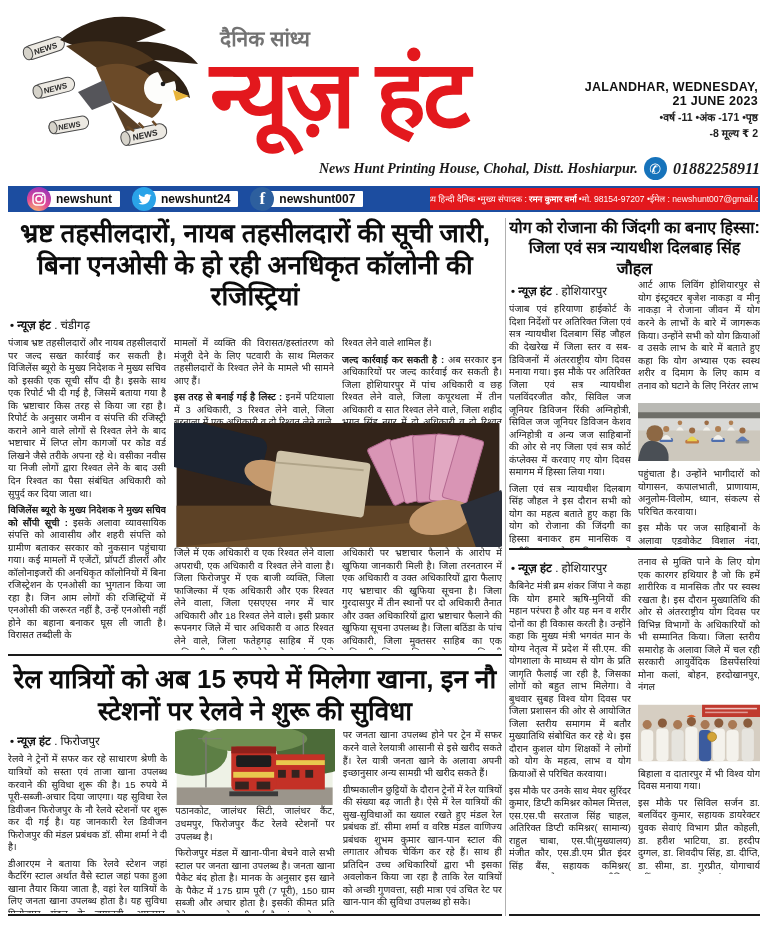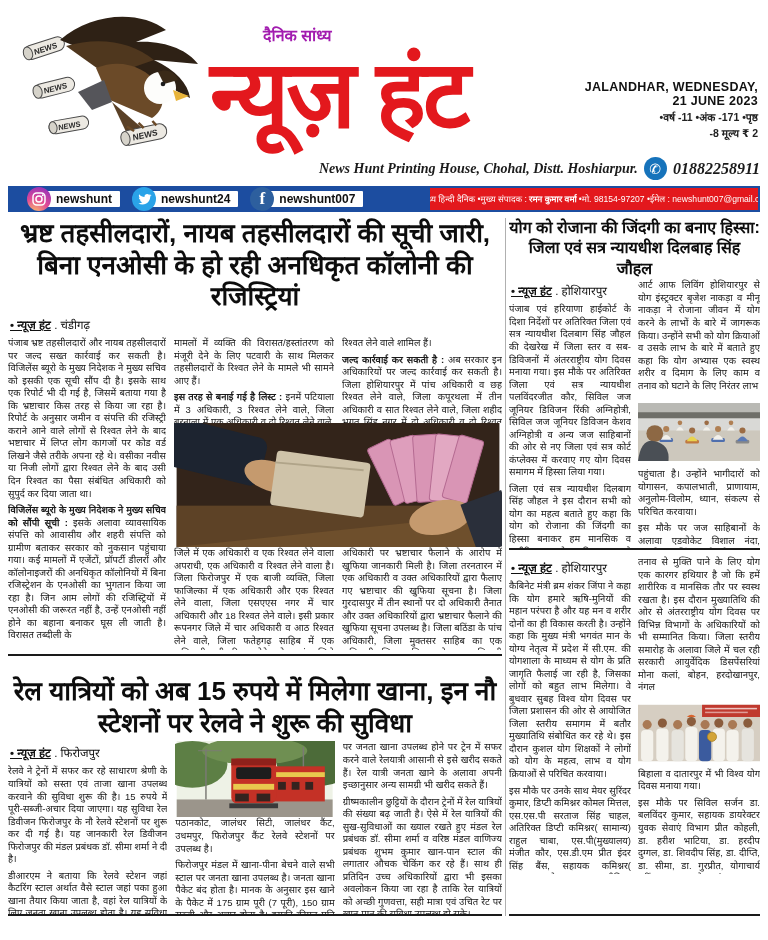--- a/index.html
+++ b/index.html
@@ -4,21 +4,21 @@
 <style>
   * { margin:0; padding:0; box-sizing:border-box; }
   html,body { background:#fff; }
   body { width:768px; height:940px; position:relative; overflow:hidden;
          font-family:"Liberation Sans","DejaVu Sans",sans-serif; color:#1b1b1b; }
   .page { width:768px; height:940px; padding:0 8px; position:relative; }
 
   
   .masthead { position:relative; height:184px; }
   .eagle { position:absolute; left:0; top:6px; width:212px; height:172px; }
-  .tagline { position:absolute; left:212px; top:24px; font-size:16px; font-weight:bold; color:#a21caf;margin-left:43px; }
+  .tagline { position:absolute; left:212px; top:24px; font-size:21px; font-weight:bold; color:#737373; }
   .title { position:absolute; left:202px; top:46px; width:430px; font-size:94px; line-height:1.05;
            font-weight:900; color:#e3181d; letter-spacing:-3px; white-space:nowrap; }
   .mast-right { position:absolute; right:2px; top:80px; text-align:right; }
   .dateline { font-size:12.5px; font-weight:bold; letter-spacing:.3px; color:#111; }
   .issueline { font-size:10.5px; font-weight:bold; margin-top:2px; color:#222; }
   .press-row { position:absolute; right:0; bottom:4px; display:flex; align-items:center; gap:6px; }
   .press-line { font-family:"Liberation Serif","DejaVu Serif",serif; font-style:italic; font-weight:bold; font-size:14px; }
   .phone-badge { width:23px; height:23px; border-radius:50%; background:#1673bb; color:#fff;
                  display:flex; align-items:center; justify-content:center; font-size:14px; }
   .phone-num { font-family:"Liberation Serif","DejaVu Serif",serif; font-style:italic; font-weight:bold; font-size:16px; }
@@ -42,38 +42,38 @@
   
   .main { display:flex; margin-top:6px; height:698px; }
   .left-region { width:494px; display:flex; flex-direction:column; }
   .v-divider { width:1px; background:#b0b0b0; margin:0 3px; }
   .right-region { flex:1; display:flex; flex-direction:column; }
 
   .headline-xl { font-size:26px; line-height:1.22; font-weight:bold; text-align:center; color:#0d0d0d; }
   .headline-md { font-size:16px; line-height:1.28; font-weight:bold; text-align:center; color:#0d0d0d; }
   .headline-sm { font-size:14.5px; line-height:1.25; font-weight:bold; text-align:center; color:#0d0d0d; }
   .byline { font-size:11.5px; margin:4px 0 5px 2px; color:#111; }
-  .byline b { font-weight:bold;text-decoration:underline; }
+  .byline b { font-weight:bold; }
   .bt { font-size:9.5px; line-height:1.32; text-align:justify; margin-bottom:4px; }
   .bt b.lead { font-weight:bold; }
 
   
   .art1 { height:432px; overflow:hidden; }
   .a1-body { display:flex; gap:8px; height:336px; }
   .a1c1 { width:158px; overflow:hidden; }
   .a1c23 { flex:1; display:flex; flex-direction:column; }
   .a1row { display:flex; gap:8px; }
   .a1row.top { height:86px; overflow:hidden; }
   .a1row.bot { flex:1; overflow:hidden; }
   .a1row .c { flex:1; overflow:hidden; }
   .photo { display:block; width:100%; }
 
   
   .rail { border-top:2px solid #1a1a1a; border-bottom:2px solid #1a1a1a; margin-top:4px; flex:1;
-          overflow:hidden; padding-top:20px; }
+          overflow:hidden; padding-top:8px; }
   .rail-body { display:flex; gap:8px; height:184px; margin-top:2px; }
   .rail-body .rc { flex:1; overflow:hidden; }
 
   
   .artYJ { height:330px; overflow:hidden; }
   .y-body { display:flex; gap:7px; height:282px; }
   .y-body .yc { flex:1; overflow:hidden; }
   .artYM { border-top:2px solid #1a1a1a; border-bottom:2px solid #1a1a1a; flex:1; overflow:hidden; padding-top:4px; }
   .ym-body { display:flex; gap:7px; height:318px; margin-top:2px; }
   .ym-body .yc { flex:1; overflow:hidden; }

